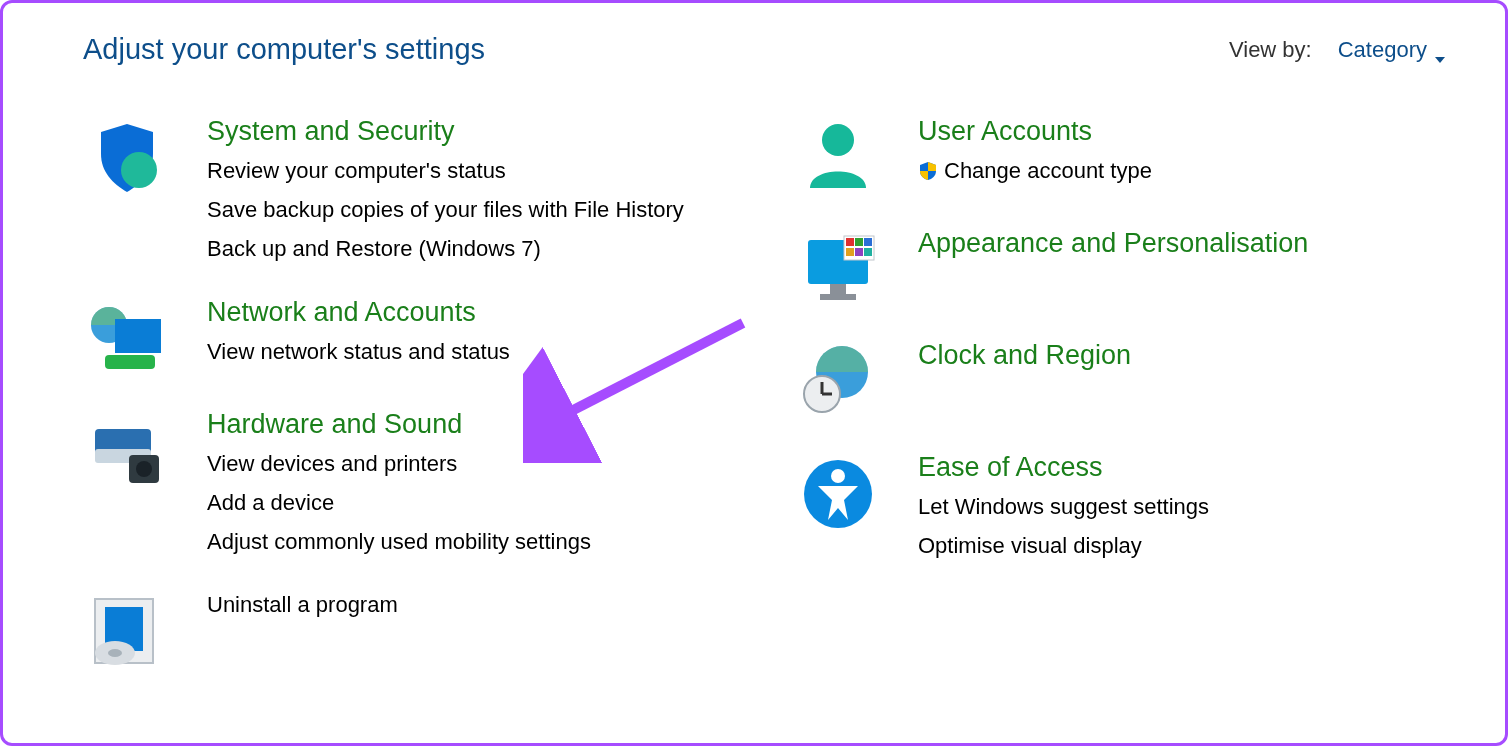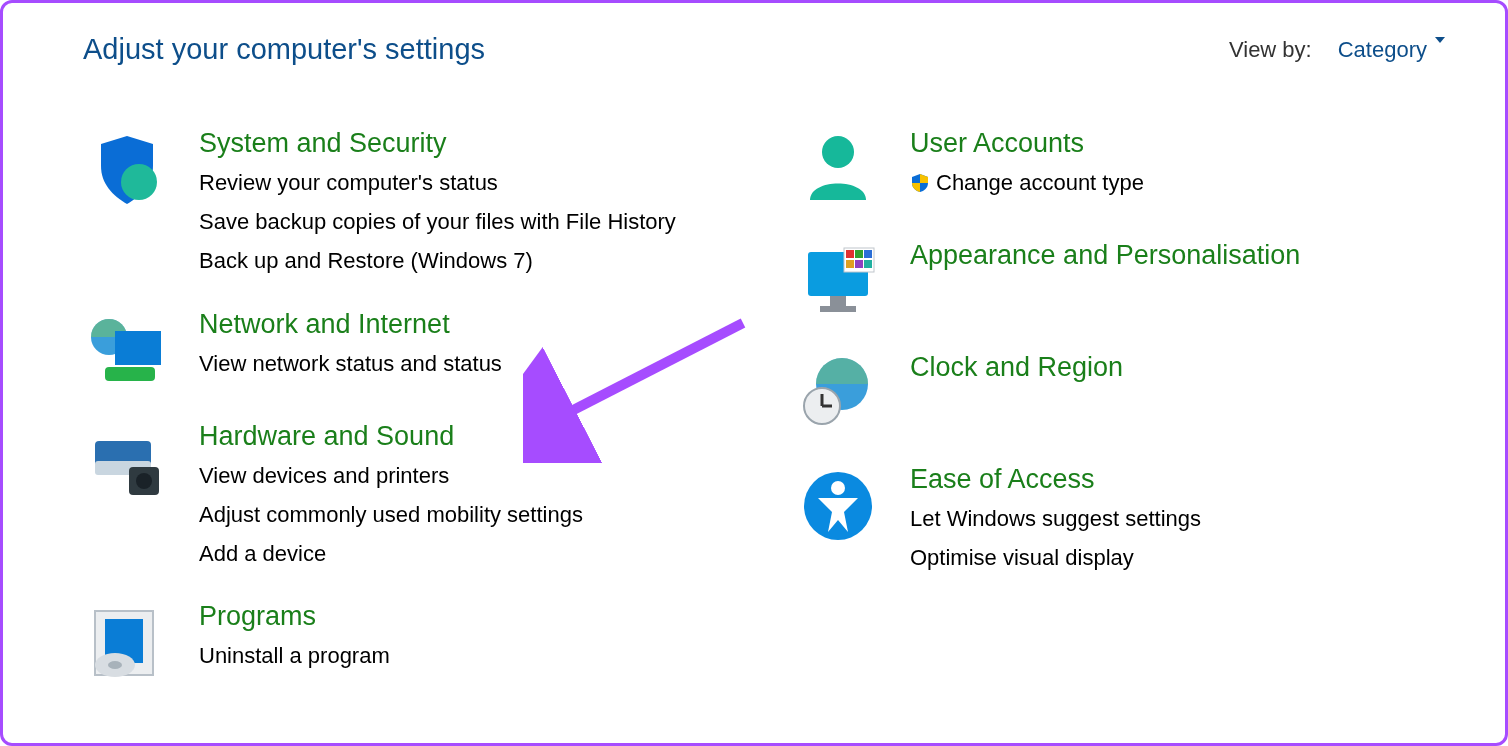--- a/index.html
+++ b/index.html
@@ -10,57 +10,57 @@
     height: 746px;
     border: 3px solid #a64cff;
     border-radius: 12px;
     padding: 30px 60px 30px 80px;
     position: relative;
   }
   .header {
     display: flex;
     justify-content: space-between;
     align-items: center;
-    margin-bottom: 60px;
+    margin-bottom: 48px;
   }
   .page-title {
     font-size: 29px;
     color: #0d4e8a;
     font-weight: 400;
   }
   .view-by-group {
     display: flex;
     align-items: center;
     gap: 26px;
     font-size: 22px;
   }
   .view-by-label { color: #333; }
   .view-by-dropdown {
     color: #0d4e8a;
     cursor: pointer;
     display: flex;
-    align-items: flex-start;
+    align-items: flex-end;
     gap: 8px;
   }
   .view-by-dropdown::after {
     content: "";
     display: inline-block;
     width: 0; height: 0;
     border-left: 5px solid transparent;
     border-right: 5px solid transparent;
     border-top: 6px solid #0d4e8a;
   }
   .columns {
     display: flex;
     gap: 60px;
   }
   .col { flex: 1; }
   .category {
     display: flex;
-    gap: 28px;
+    gap: 36px;
     margin-bottom: 28px;
     align-items: flex-start;
   }
   .icon-slot {
     width: 88px;
     min-width: 88px;
     display: flex;
     justify-content: center;
     align-items: flex-start;
     padding-top: 4px;
@@ -129,59 +129,58 @@
       <div class="category">
         <div class="icon-slot">
           <svg viewBox="0 0 80 80">
             <circle cx="22" cy="26" r="18" fill="#3a9edb"></circle>
                <path d="M4 26 A18 18 0 0 1 40 26" fill="#6fc16f" opacity=".6"></path>
                <rect x="28" y="20" width="46" height="34" fill="#0a7dd6"></rect>
                <rect x="18" y="56" width="50" height="14" rx="4" fill="#27b34a"></rect>
           </svg>
         </div>
         <div class="cat-body">
-          <div class="cat-title">Network and Internet</div>
+          <div class="cat-title">Network and Accounts</div>
           <div class="cat-link">
             <span>View network status and status</span>
           </div>
         </div>
       </div>
       <div class="category">
         <div class="icon-slot">
           <svg viewBox="0 0 80 80">
             <rect x="8" y="18" width="56" height="30" rx="4" fill="#2a6fb0"></rect>
                <rect x="8" y="38" width="56" height="14" rx="3" fill="#c9d6e0"></rect>
                <rect x="42" y="44" width="30" height="28" rx="4" fill="#2f3a40"></rect>
                <circle cx="57" cy="58" r="8" fill="#1a2228"></circle>
           </svg>
         </div>
         <div class="cat-body">
           <div class="cat-title">Hardware and Sound</div>
           <div class="cat-link">
             <span>View devices and printers</span>
           </div>
           <div class="cat-link">
+            <span>Add a device</span>
+          </div>
+          <div class="cat-link">
             <span>Adjust commonly used mobility settings</span>
-          </div>
-          <div class="cat-link">
-            <span>Add a device</span>
           </div>
         </div>
       </div>
       <div class="category">
         <div class="icon-slot">
           <svg viewBox="0 0 80 80">
             <rect x="8" y="8" width="58" height="64" fill="#eceef0" stroke="#b8c0c8" stroke-width="2"></rect>
                <rect x="18" y="16" width="38" height="44" fill="#0a7dd6"></rect>
                <ellipse cx="28" cy="62" rx="20" ry="12" fill="#d8dde2"></ellipse>
                <ellipse cx="28" cy="62" rx="7" ry="4" fill="#a8b2ba"></ellipse>
           </svg>
         </div>
         <div class="cat-body">
-          <div class="cat-title">Programs</div>
           <div class="cat-link">
             <span>Uninstall a program</span>
           </div>
         </div>
       </div>
     </div>
   <div class="col" id="col-right">
       <div class="category">
         <div class="icon-slot">
           <svg viewBox="0 0 80 80">

